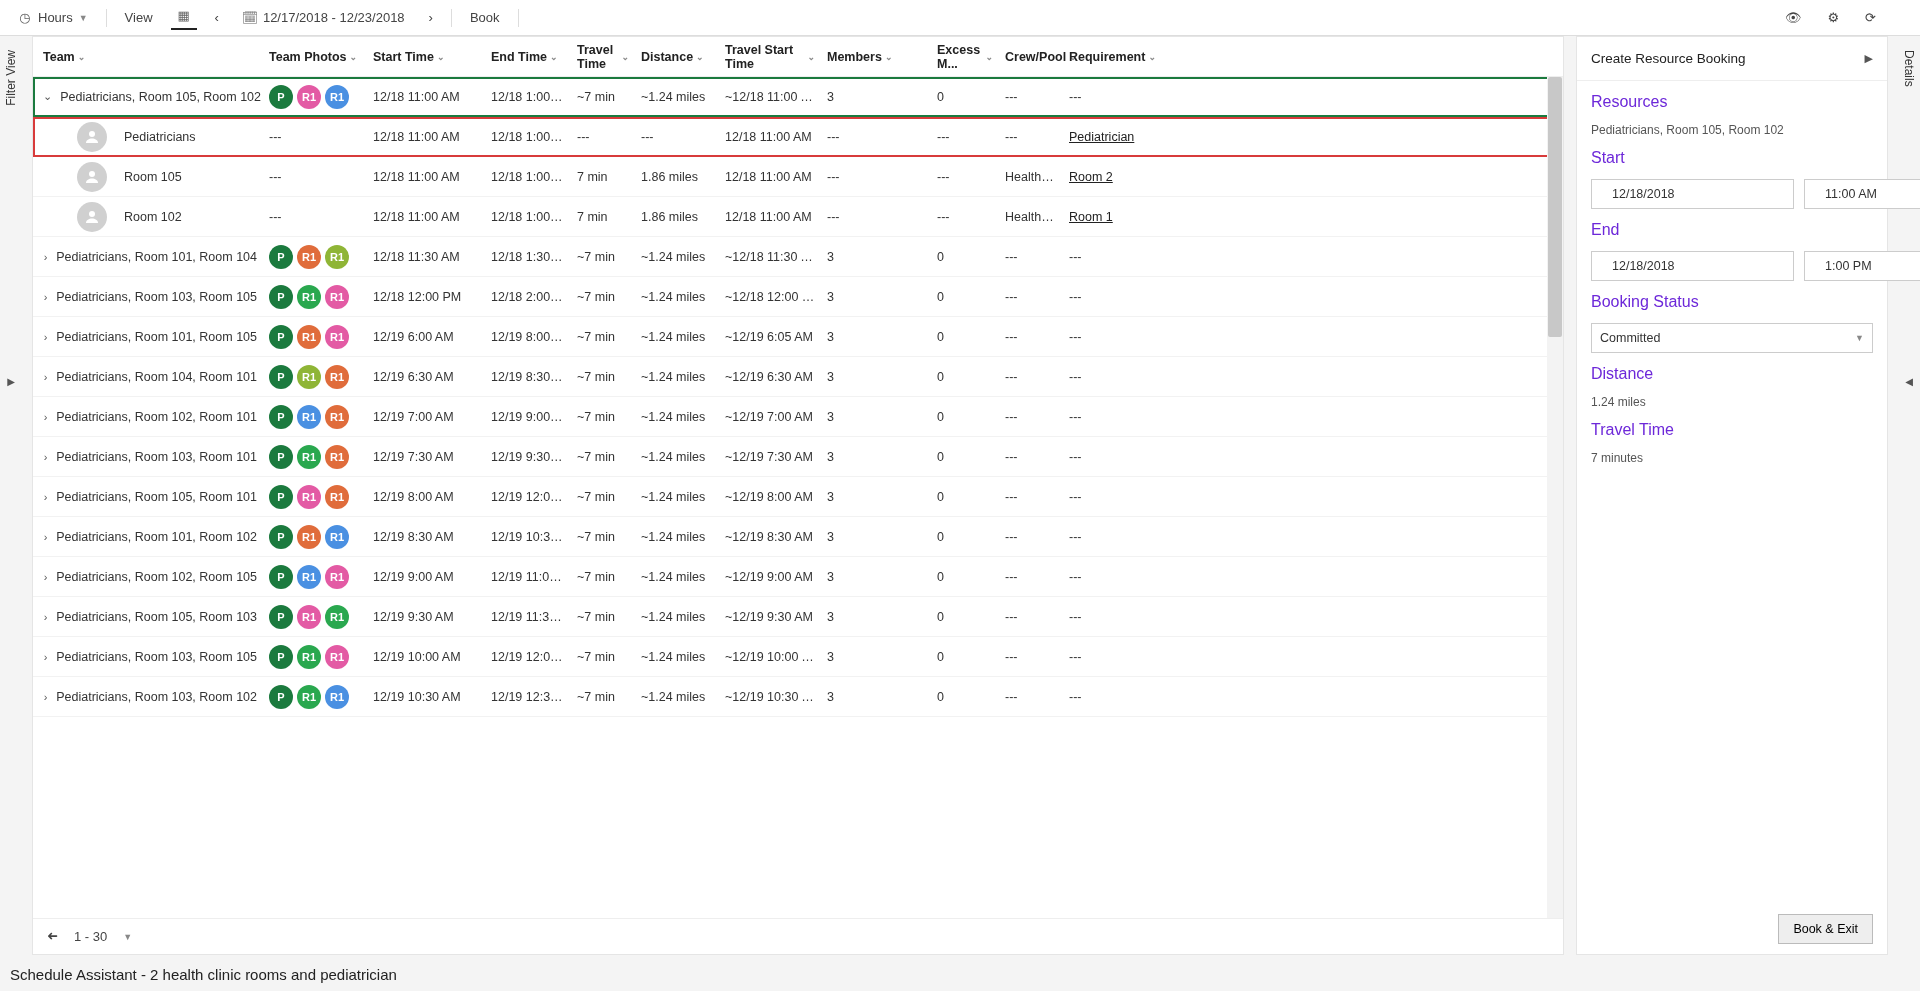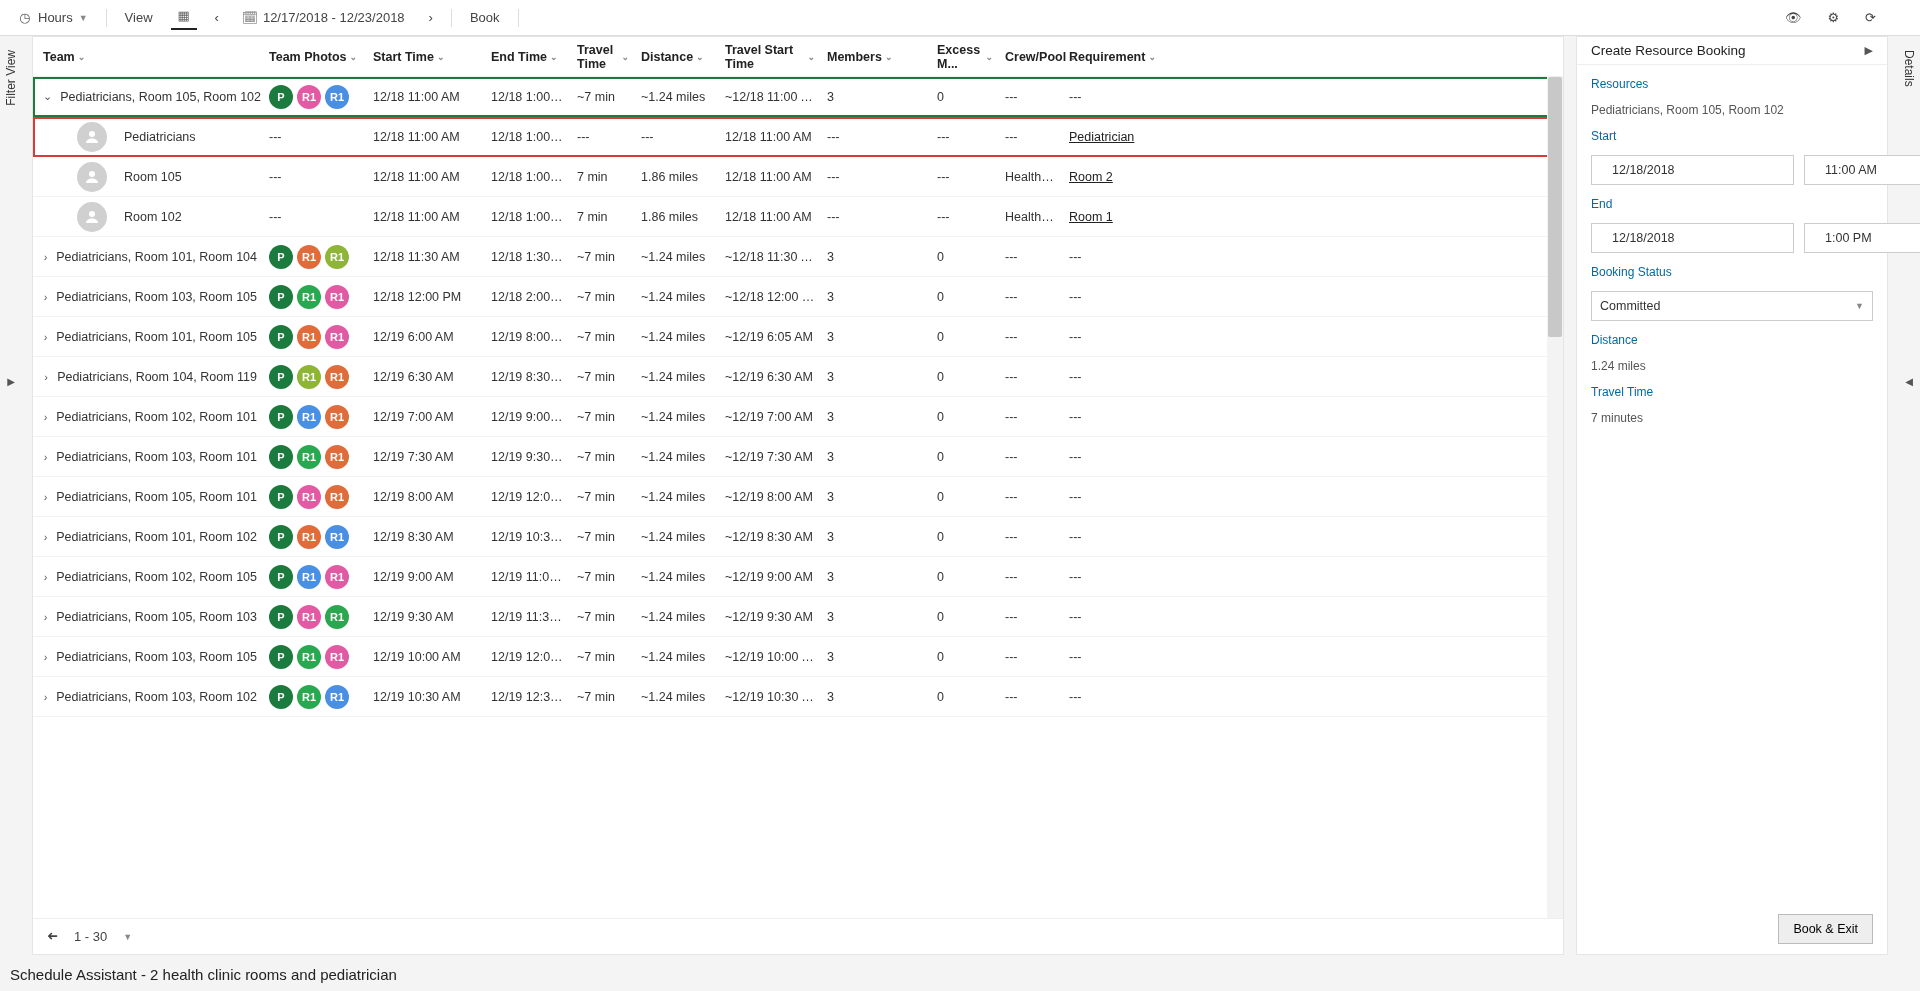--- a/index.html
+++ b/index.html
@@ -45,23 +45,23 @@
   .row.green { outline:2px solid #1b7a3e; outline-offset:-2px; }
   .row.red { outline:2px solid #d83b3b; outline-offset:-2px; }
 
   .gridbody { overflow-y:auto; flex:1; position:relative; }
   .scrollbar { position:absolute; right:0; top:0; width:16px; height:100%; background:#f3f3f3; }
   .scrollbar .thumb { position:absolute; top:0; width:14px; left:1px; height:260px; background:#c8c8c8; border-radius:2px; }
 
   .pager { height:36px; border-top:1px solid #eee; display:flex; align-items:center; gap:16px; padding:0 14px; color:#444; }
 
   
-  .sidehead { height:28px; display:flex; align-items:center; justify-content:space-between; padding:0 14px; border-bottom:1px solid #eee; font-size:13.5px; }
+  .sidehead { height:44px; display:flex; align-items:center; justify-content:space-between; padding:0 14px; border-bottom:1px solid #eee; font-size:13.5px; }
   .sidebody { padding:12px 14px; display:flex; flex-direction:column; gap:12px; font-size:12.5px; color:#333; }
-  .lbl { font-size:12px; color:#0369a1; }
+  .lbl { font-size:16px; color:#6d28d9; }
   .light { color:#555; font-size:12px; }
   .fields { display:flex; gap:10px; }
   .inp { flex:1; height:30px; border:1px solid #ccc; padding:0 20px; font-size:12.5px; color:#333; background:#fff; }
   .sel { height:30px; border:1px solid #ccc; padding:0 8px; font-size:12.5px; color:#333; background:#fff; display:flex; align-items:center; justify-content:space-between; cursor:pointer; }
   .bookexit { position:absolute; right:14px; bottom:10px; height:30px; padding:0 14px; border:1px solid #bbb; background:#eee; font-size:12.5px; cursor:pointer; }
 
   
   .footer { position:absolute; left:10px; bottom:8px; font-size:15px; color:#222; }
 </style>
 </head>
@@ -317,21 +317,21 @@
           <div class="cell">~1.24 miles</div>
           <div class="cell">~12/19 6:05 AM</div>
           <div class="cell">3</div>
           <div class="cell">0</div>
           <div class="cell">---</div>
           <div class="cell">---</div>
         </div>
         <div class="cols row">
           <div class="cell teamcell">
             <span class="chev">›</span>
-            <span>Pediatricians, Room 104, Room 119</span>
+            <span>Pediatricians, Room 104, Room 101</span>
           </div>
           <div class="cell">
             <div class="avrow">
               <div class="av c-darkgreen">P</div>
               <div class="av c-olive">R1</div>
               <div class="av c-orange">R1</div>
             </div>
           </div>
           <div class="cell">12/19 6:30 AM</div>
           <div class="cell">12/19 8:30 AM</div>

